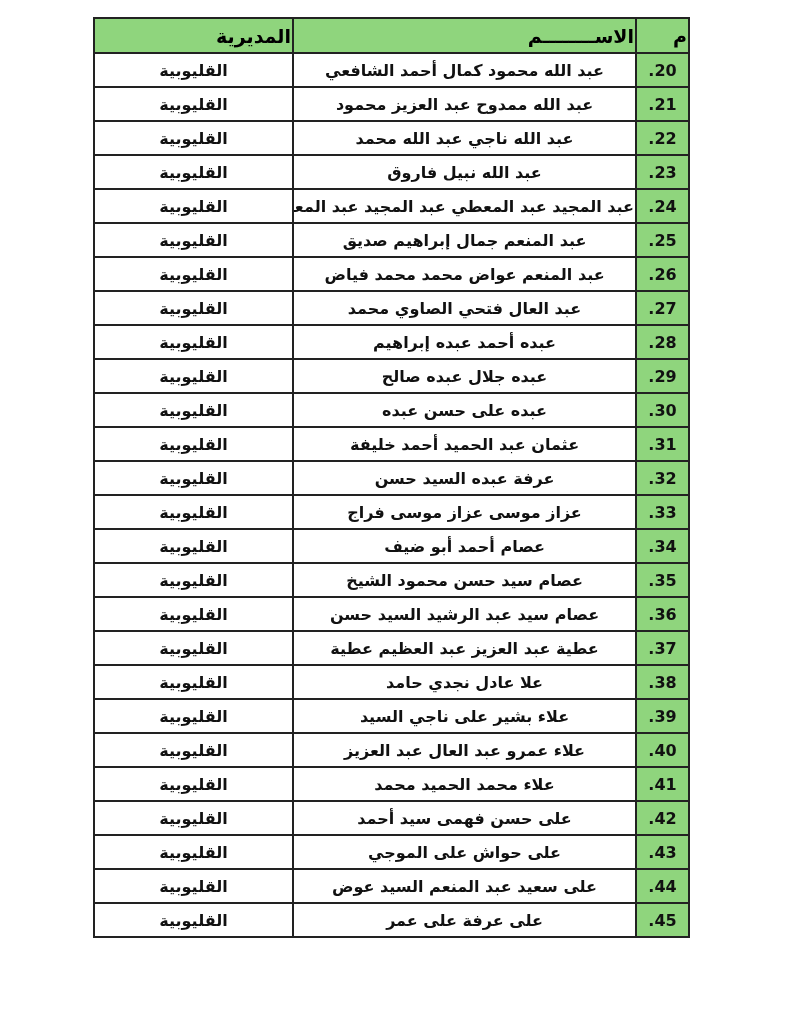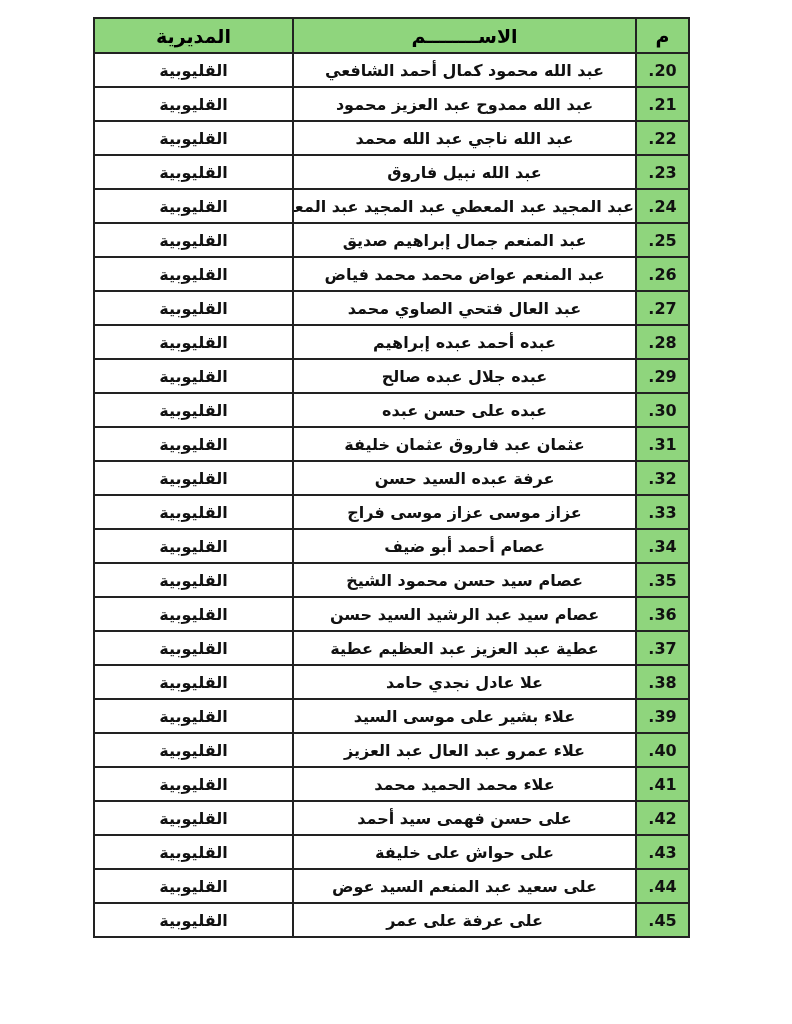--- a/index.html
+++ b/index.html
@@ -37,20 +37,21 @@
     vertical-align:middle;
     font-weight:bold;
     overflow:hidden;
     white-space:nowrap;
   }
   table.names th{
     background:var(--green);
     height:31px;
     font-size:19px;
     color:#000;
+    text-align:right;
   }
   table.names td{
     height:30px;
     font-size:16px;
     background:#ffffff;
   }
   table.names td.serial{
     background:var(--green);
     direction:ltr;
     font-size:16px;
@@ -125,21 +126,21 @@
     <td>عبده جلال عبده صالح</td>
     <td>القليوبية</td>
   </tr>
         <tr>
     <td class="serial">.30</td>
     <td>عبده على حسن عبده</td>
     <td>القليوبية</td>
   </tr>
         <tr>
     <td class="serial">.31</td>
-    <td>عثمان عبد فاروق عثمان خليفة</td>
+    <td>عثمان عبد الحميد أحمد خليفة</td>
     <td>القليوبية</td>
   </tr>
         <tr>
     <td class="serial">.32</td>
     <td>عرفة عبده السيد حسن</td>
     <td>القليوبية</td>
   </tr>
         <tr>
     <td class="serial">.33</td>
     <td>عزاز موسى عزاز موسى فراج</td>
@@ -165,41 +166,41 @@
     <td>عطية عبد العزيز عبد العظيم عطية</td>
     <td>القليوبية</td>
   </tr>
         <tr>
     <td class="serial">.38</td>
     <td>علا عادل نجدي حامد</td>
     <td>القليوبية</td>
   </tr>
         <tr>
     <td class="serial">.39</td>
-    <td>علاء بشير على موسى السيد</td>
+    <td>علاء بشير على ناجي السيد</td>
     <td>القليوبية</td>
   </tr>
         <tr>
     <td class="serial">.40</td>
     <td>علاء عمرو عبد العال عبد العزيز</td>
     <td>القليوبية</td>
   </tr>
         <tr>
     <td class="serial">.41</td>
     <td>علاء محمد الحميد محمد</td>
     <td>القليوبية</td>
   </tr>
         <tr>
     <td class="serial">.42</td>
     <td>على حسن فهمى سيد أحمد</td>
     <td>القليوبية</td>
   </tr>
         <tr>
     <td class="serial">.43</td>
-    <td>على حواش على خليفة</td>
+    <td>على حواش على الموجي</td>
     <td>القليوبية</td>
   </tr>
         <tr>
     <td class="serial">.44</td>
     <td>على سعيد عبد المنعم السيد عوض</td>
     <td>القليوبية</td>
   </tr>
         <tr>
     <td class="serial">.45</td>
     <td>على عرفة على عمر</td>

